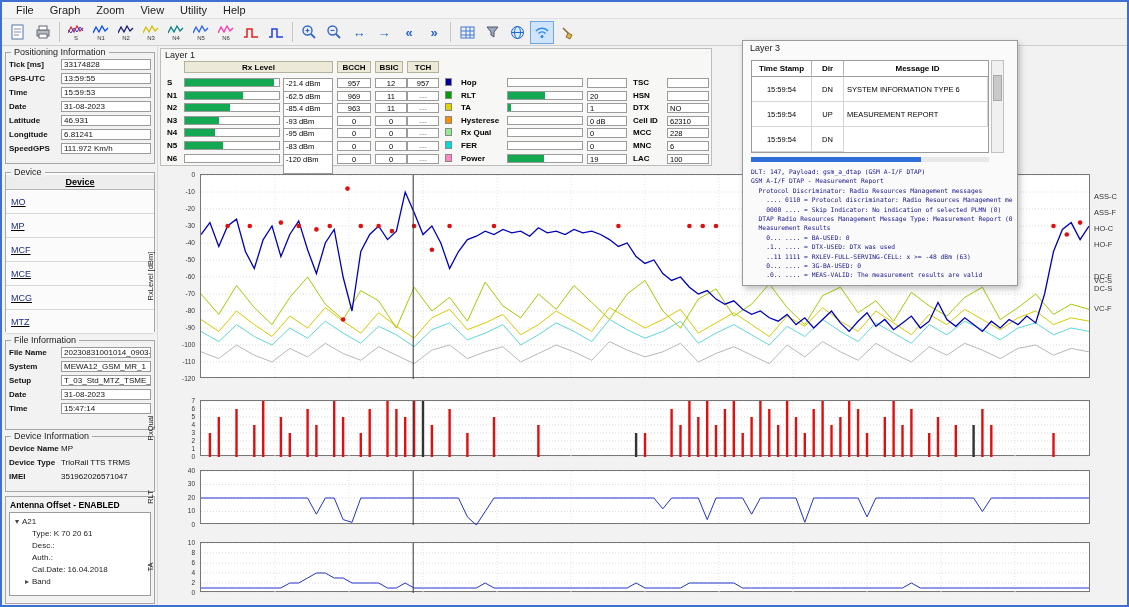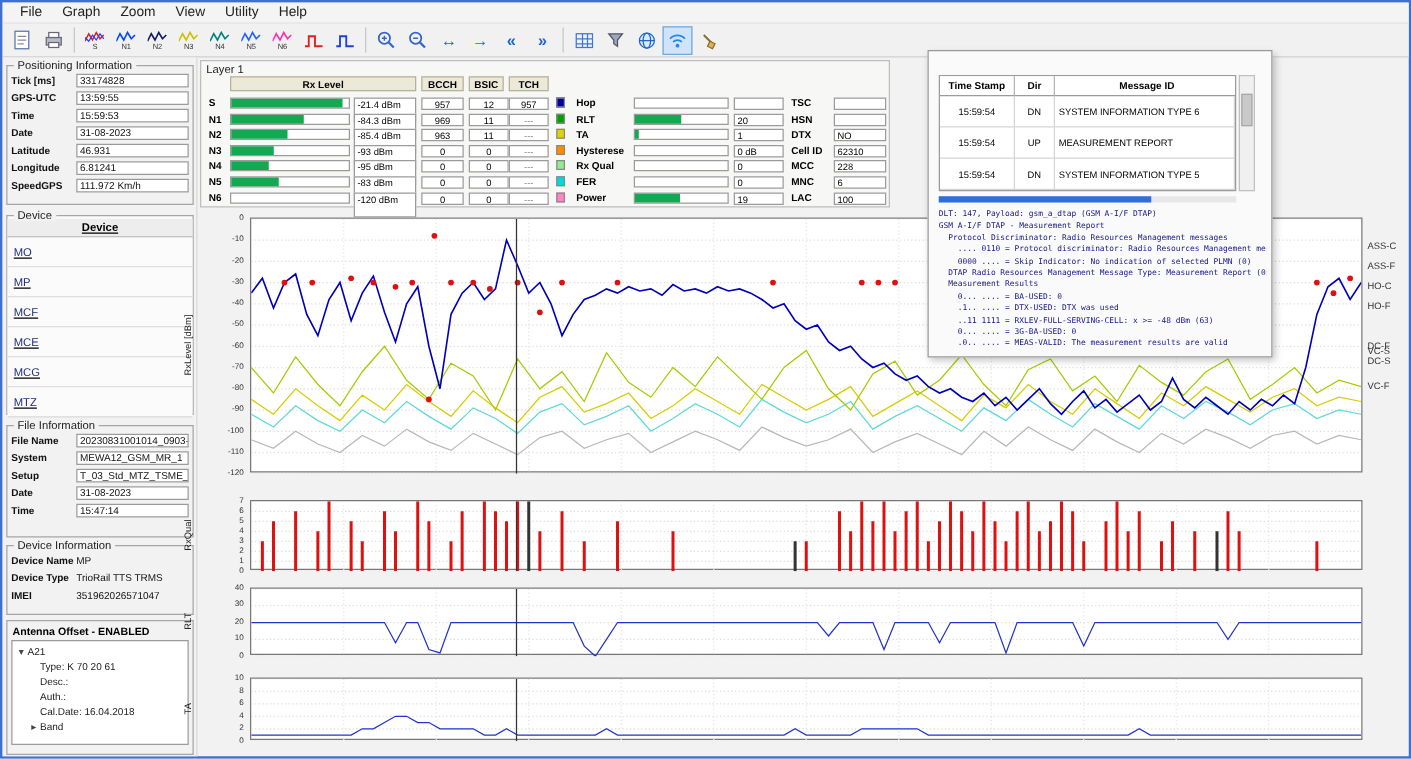--- a/index.html
+++ b/index.html
@@ -401,21 +401,21 @@
           </div>
           <div class="c-mval box"></div>
           <span class="c-rlbl">TSC</span>
           <div class="c-rval box"></div>
         </div>
         <div class="l1-row">
           <span class="c-lbl">N1</span>
           <div class="c-bar box">
             <div class="barfill" style="width: 62%;"></div>
           </div>
-          <div class="c-val box">-84.3 dBm</div>
+          <div class="c-val box">-62.5 dBm</div>
           <div class="c-bcch box">969</div>
           <div class="c-bsic box">11</div>
           <div class="c-tch box" style="color: rgb(136, 136, 136);">---</div>
           <div class="c-sw" style="background: rgb(0, 160, 0);"></div>
           <span class="c-mlbl">RLT</span>
           <div class="c-mbar box">
             <div class="barfill" style="width: 50%;"></div>
           </div>
           <div class="c-mval box">20</div>
           <span class="c-rlbl">HSN</span>
@@ -744,41 +744,41 @@
       <div class="evlabel" style="top: 206px;">ASS-F</div>
       <div class="evlabel" style="top: 222px;">HO-C</div>
       <div class="evlabel" style="top: 238px;">HO-F</div>
       <div class="evlabel" style="top: 254px; margin-top: 28px;">DC-S</div>
       <div class="evlabel" style="top: 270px;">DC-F</div>
       <div class="evlabel" style="top: 274px;">VC-S</div>
       <div class="evlabel" style="top: 302px;">VC-F</div>
     </div>
 
   <div class="layer3">
+    <div class="l3-title">Layer 3</div>
     <div class="l3-table">
       <div class="l3-hrow">
         <div class="l3-hcell w-ts">Time Stamp</div>
         <div class="l3-hcell w-dir">Dir</div>
         <div class="l3-hcell w-mid" style="border-right:none;">Message ID</div>
       </div>
       <div id="l3-rows">
           <div class="l3-row">
             <div class="l3-cell w-ts">15:59:54</div>
             <div class="l3-cell w-dir">DN</div>
             <div class="l3-cell w-mid">SYSTEM INFORMATION TYPE 6</div>
           </div>
           <div class="l3-row">
             <div class="l3-cell w-ts">15:59:54</div>
             <div class="l3-cell w-dir">UP</div>
             <div class="l3-cell w-mid">MEASUREMENT REPORT</div>
           </div>
           <div class="l3-row">
             <div class="l3-cell w-ts">15:59:54</div>
             <div class="l3-cell w-dir">DN</div>
-            <div class="l3-cell w-mid">SYSTEM INFORMATION TYPE 5</div>
           </div>
         </div>
     </div>
     <div class="l3-vscroll">
         <div class="l3-vthumb"></div>
       </div>
     <div class="l3-hscroll">
         <div class="l3-hthumb"></div>
       </div>
     <div class="l3-decode" id="l3-decode"><div class="dec-line">DLT: 147, Payload: gsm_a_dtap (GSM A-I/F DTAP)</div><div class="dec-line">GSM A-I/F DTAP - Measurement Report</div><div class="dec-line">  Protocol Discriminator: Radio Resources Management messages</div><div class="dec-line">    .... 0110 = Protocol discriminator: Radio Resources Management messages (0x06)</div><div class="dec-line">    0000 .... = Skip Indicator: No indication of selected PLMN (0)</div><div class="dec-line">  DTAP Radio Resources Management Message Type: Measurement Report (0x15)</div><div class="dec-line">  Measurement Results</div><div class="dec-line">    0... .... = BA-USED: 0</div><div class="dec-line">    .1.. .... = DTX-USED: DTX was used</div><div class="dec-line">    ..11 1111 = RXLEV-FULL-SERVING-CELL: x &gt;= -48 dBm (63)</div><div class="dec-line">    0... .... = 3G-BA-USED: 0</div><div class="dec-line">    .0.. .... = MEAS-VALID: The measurement results are valid</div></div>

